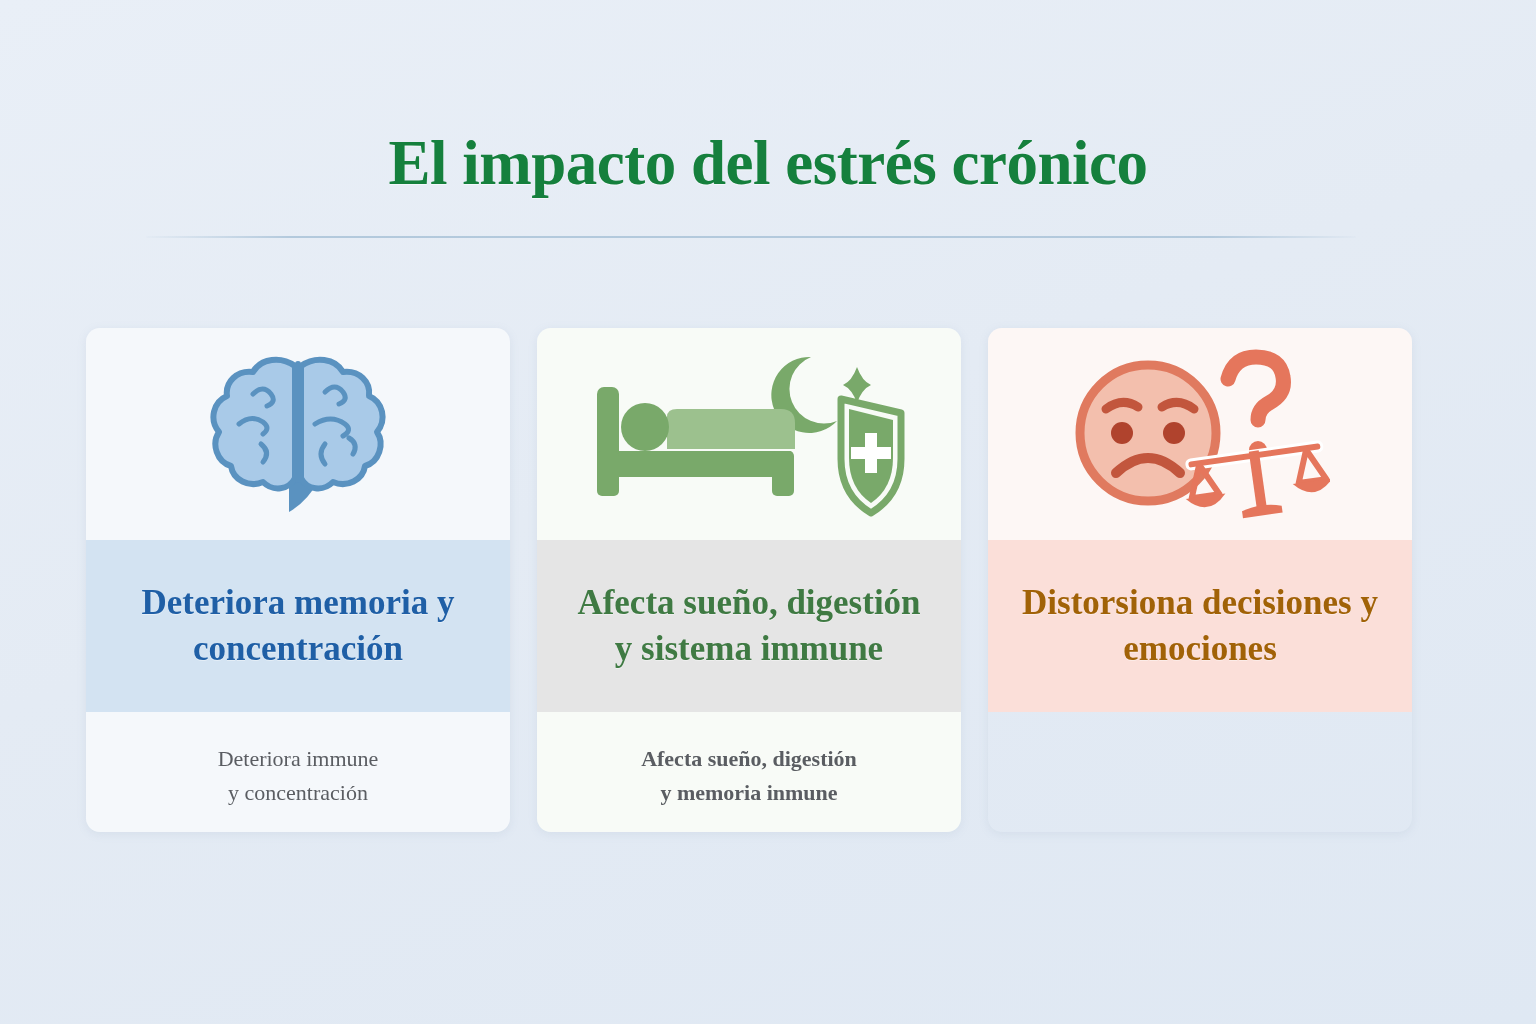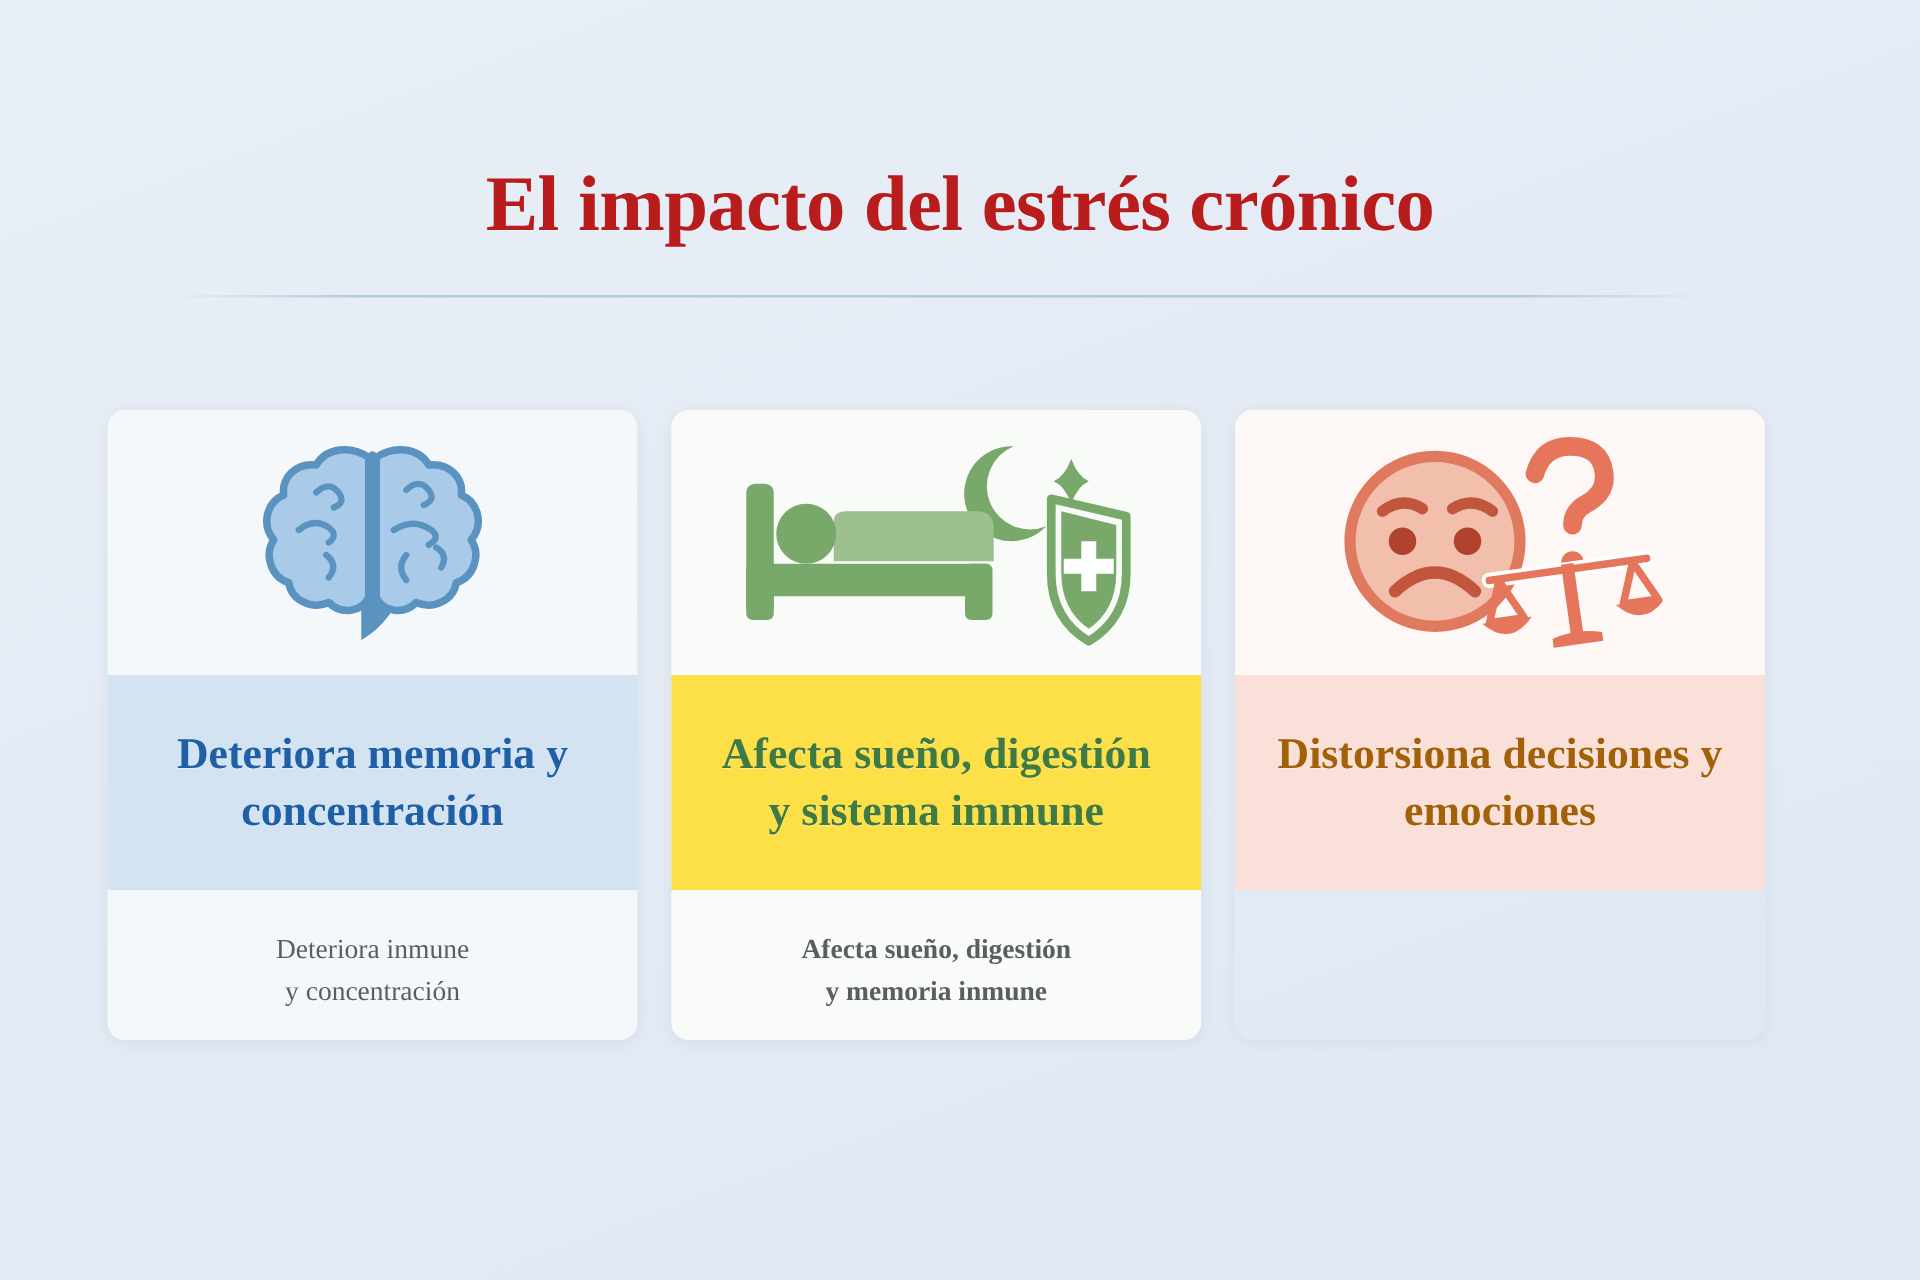--- a/index.html
+++ b/index.html
@@ -28,21 +28,21 @@
     top: 128px;
     left: 0;
     width: 1536px;
     text-align: center;
   }
   .poster-title {
     font-family: "Liberation Serif", "DejaVu Serif", serif;
     font-size: 63px;
     font-weight: 700;
     letter-spacing: -0.5px;
-    color: #b91c1c;
+    color: #15803d;
     margin: 0;
     line-height: 1.12;
     text-shadow: 0 1px 0 rgba(255,255,255,0.55);
   }
   .title-rule {
     position: absolute;
     top: 236px;
     left: 146px;
     width: 1210px;
     height: 2px;
@@ -113,21 +113,21 @@
   }
 
   
   .card-blue  .card-icon,
   .card-blue  .card-caption { background: #f5f8fb; }
   .card-blue  .card-band    { background: #d3e3f2; }
   .card-blue  .band-heading { color: #1f5fa6; }
 
   .card-green .card-icon,
   .card-green .card-caption { background: #f8fbf7; font-weight: bold; }
-  .card-green .card-band    { background: #fde047; }
+  .card-green .card-band    { background: #e5e5e5; }
   .card-green .band-heading { color: #3f7a43; }
 
   .card-red   .card-icon,
   .card-red   .card-caption { background: #fdf7f5; }
   .card-red   .card-band    { background: #fbdfd9; }
   .card-red   .band-heading { color: #a16207; }
 
   svg { display: block; }
 </style>
 </head>
@@ -180,21 +180,21 @@
               <path d="M146 86 q10 6 4 16" fill="none" stroke="#5a92c0" stroke-width="5" stroke-linecap="round"></path>
             </g>
           </svg>
         </span>
       </div>
       <div class="card-band">
         <p class="band-heading">Deteriora memoria y concentración</p>
       </div>
       <div class="card-caption">
         <p class="caption-text">
-          <span>Deteriora inmune</span><br>
+          <span>Deteriora immune</span><br>
           <span>y concentración</span>
         </p>
       </div>
     </div>
 
     <div class="card card-green">
       <div class="card-icon">
         <span>
           <svg width="320" height="175" viewBox="0 0 320 175" aria-hidden="true">
 

